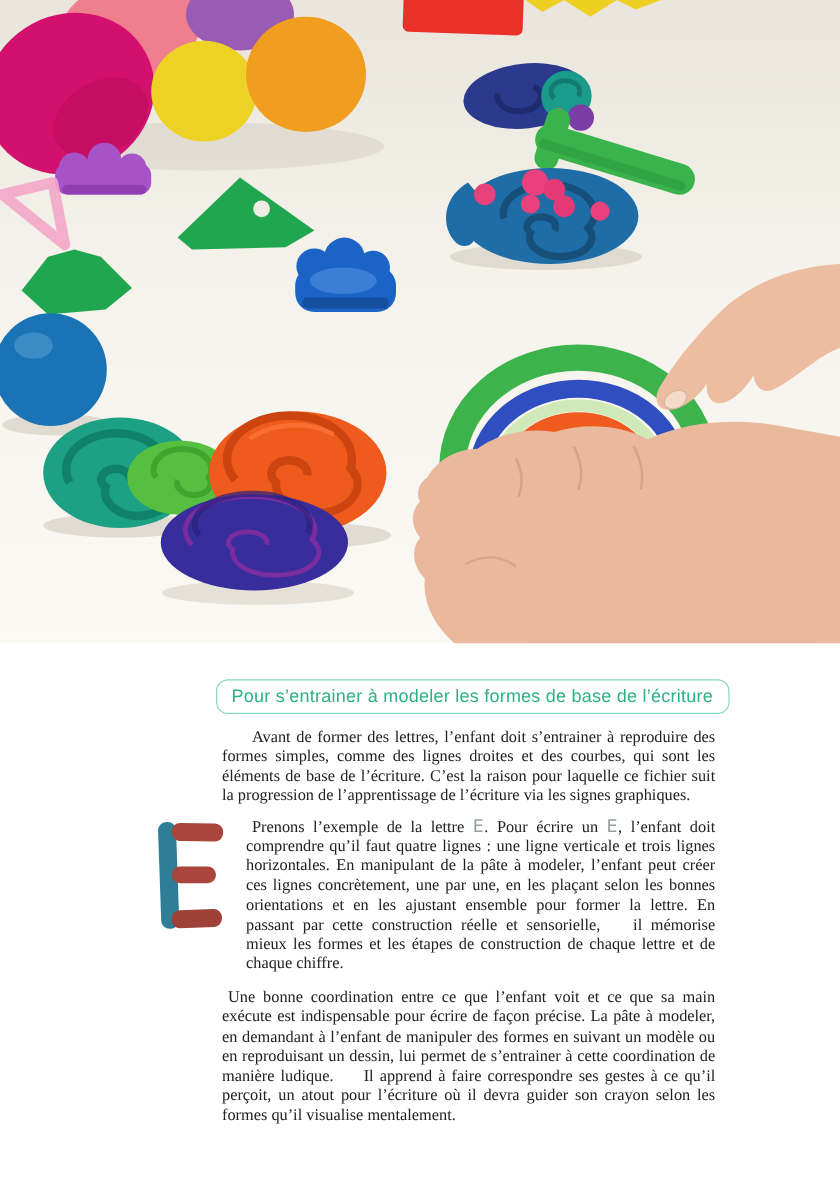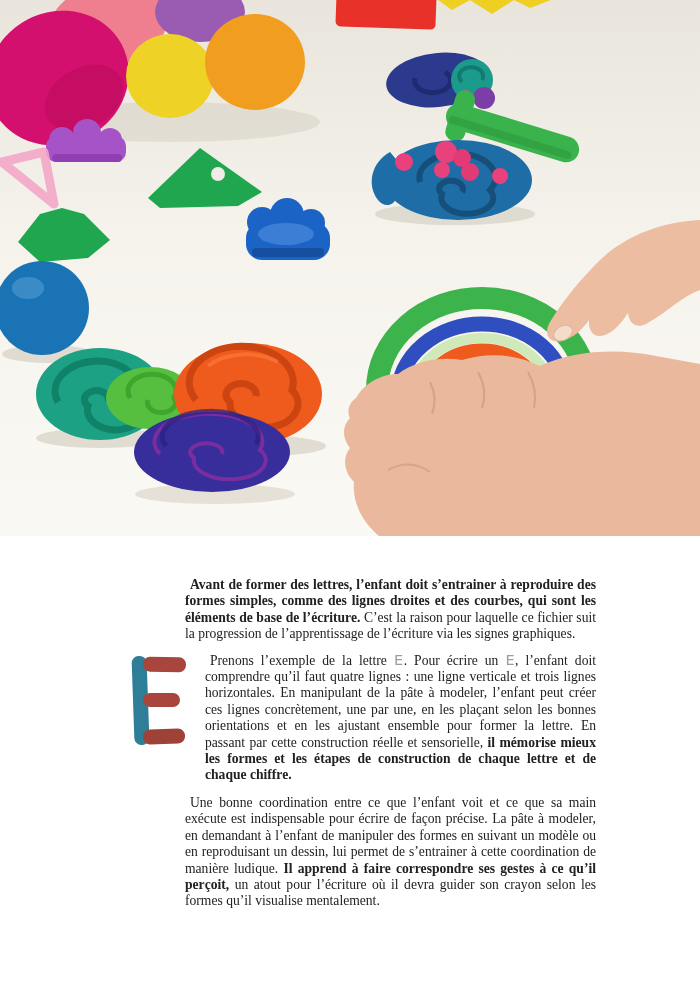--- a/index.html
+++ b/index.html
@@ -29,21 +29,21 @@
     background:#ffffff;
     white-space:nowrap;
   }
   .para{
     margin:11px 0 0 0;
     font-size:13.6px;
     line-height:16.4px;
     text-align:justify;
     text-indent:5px;
   }
-  .para .b{font-weight:bold;}
+  .para .b{font-weight:normal;margin-left:20px;}
   .para .g{
     font-family:"DejaVu Sans", sans-serif;
     color:#979ea3;
     font-size:14.5px;
     letter-spacing:.5px;
   }
   .para2-wrap{
     position:relative;
     margin:9px 0 0 20px;
   }
@@ -184,20 +184,23 @@
       <path d="M 356 398 C 364 384 380 374 398 374 C 414 362 438 356 462 360 C 488 352 516 354 540 366 C 574 350 618 348 656 356 L 700 364 L 700 537 L 380 537 C 362 522 352 502 354 482 C 344 472 342 458 350 448 C 342 438 342 426 350 418 C 346 410 350 402 356 398 Z" fill="#eab89c"></path>
       <path d="M 430 382 q 8 16 2 32" stroke="rgba(180,120,92,0.35)" stroke-width="2" fill="none"></path>
       <path d="M 478 372 q 10 18 4 36" stroke="rgba(180,120,92,0.35)" stroke-width="2" fill="none"></path>
       <path d="M 528 372 q 10 18 6 36" stroke="rgba(180,120,92,0.35)" stroke-width="2" fill="none"></path>
       <path d="M 388 470 q 22 -12 42 2" stroke="rgba(180,120,92,0.3)" stroke-width="2" fill="none"></path>
     </g>
   </svg>
 
   <div class="content">
 
+    <div class="heading-box">
+      <span>Pour s’entrainer à modeler les formes de base de l’écriture</span>
+    </div>
 
     <p class="para"><span class="b">Avant de former des lettres, l’enfant doit s’entrainer à reproduire des formes simples, comme des lignes droites et des courbes, qui sont les éléments de base de l’écriture.</span><span> C’est la raison pour laquelle ce fichier suit la progression de l’apprentissage de l’écriture via les signes graphiques.</span></p>
 
     <div class="para2-wrap">
       <svg class="letter-e" viewBox="0 0 64 95" aria-hidden="true">
         <rect x="8" y="3" width="15" height="89" rx="7" fill="#2e7e98" transform="rotate(-2 15 47)"></rect>
         <rect x="18" y="4" width="43" height="15" rx="7" fill="#a8453c" transform="rotate(1 39 11)"></rect>
         <rect x="18" y="40" width="37" height="14" rx="7" fill="#a8453c"></rect>
         <rect x="18" y="76" width="42" height="15" rx="7" fill="#9e4238" transform="rotate(-2 39 83)"></rect>
       </svg>

